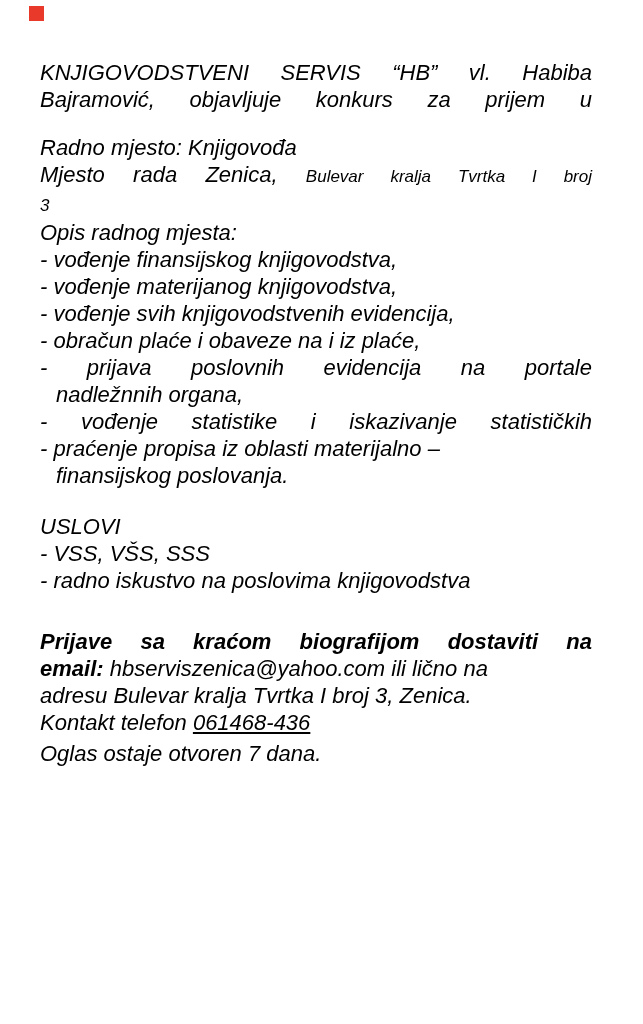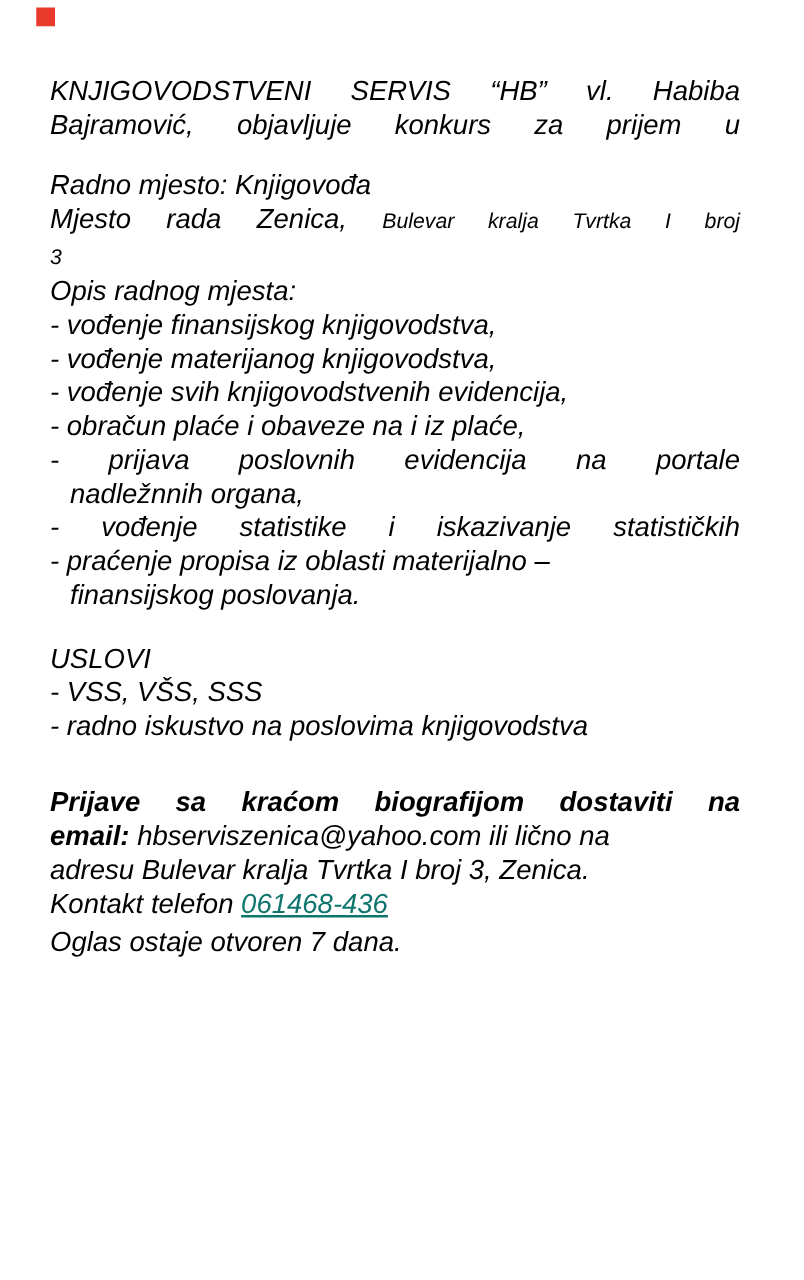--- a/index.html
+++ b/index.html
@@ -67,18 +67,18 @@
     </div>
     <div class="para" style="margin-top: 24px;">
       <div class="line nowrap"><span>USLOVI</span></div>
       <div class="line nowrap"><span>- VSS, VŠS, SSS</span></div>
       <div class="line nowrap"><span>- radno iskustvo na poslovima knjigovodstva</span></div>
     </div>
     <div class="para" style="margin-top: 34px;">
       <div class="line just"><span class="bold">Prijave sa kraćom biografijom dostaviti na</span></div>
       <div class="line nowrap"><span class="bold">email:</span><span> hbserviszenica@yahoo.com ili lično na</span></div>
       <div class="line nowrap"><span>adresu Bulevar kralja Tvrtka I broj 3, Zenica.</span></div>
-      <div class="line nowrap"><span>Kontakt telefon </span><a href="#" class="link" style="color: #0f766e; text-align: right;">061468-436</a></div>
+      <div class="line nowrap"><span>Kontakt telefon </span><a href="#" class="link" style="color: #000000; text-align: right;">061468-436</a></div>
     </div>
     <div class="para" style="margin-top: 4px;">
       <div class="line nowrap"><span>Oglas ostaje otvoren 7 dana.</span></div>
     </div>
   </div>
 
 </body></html>

